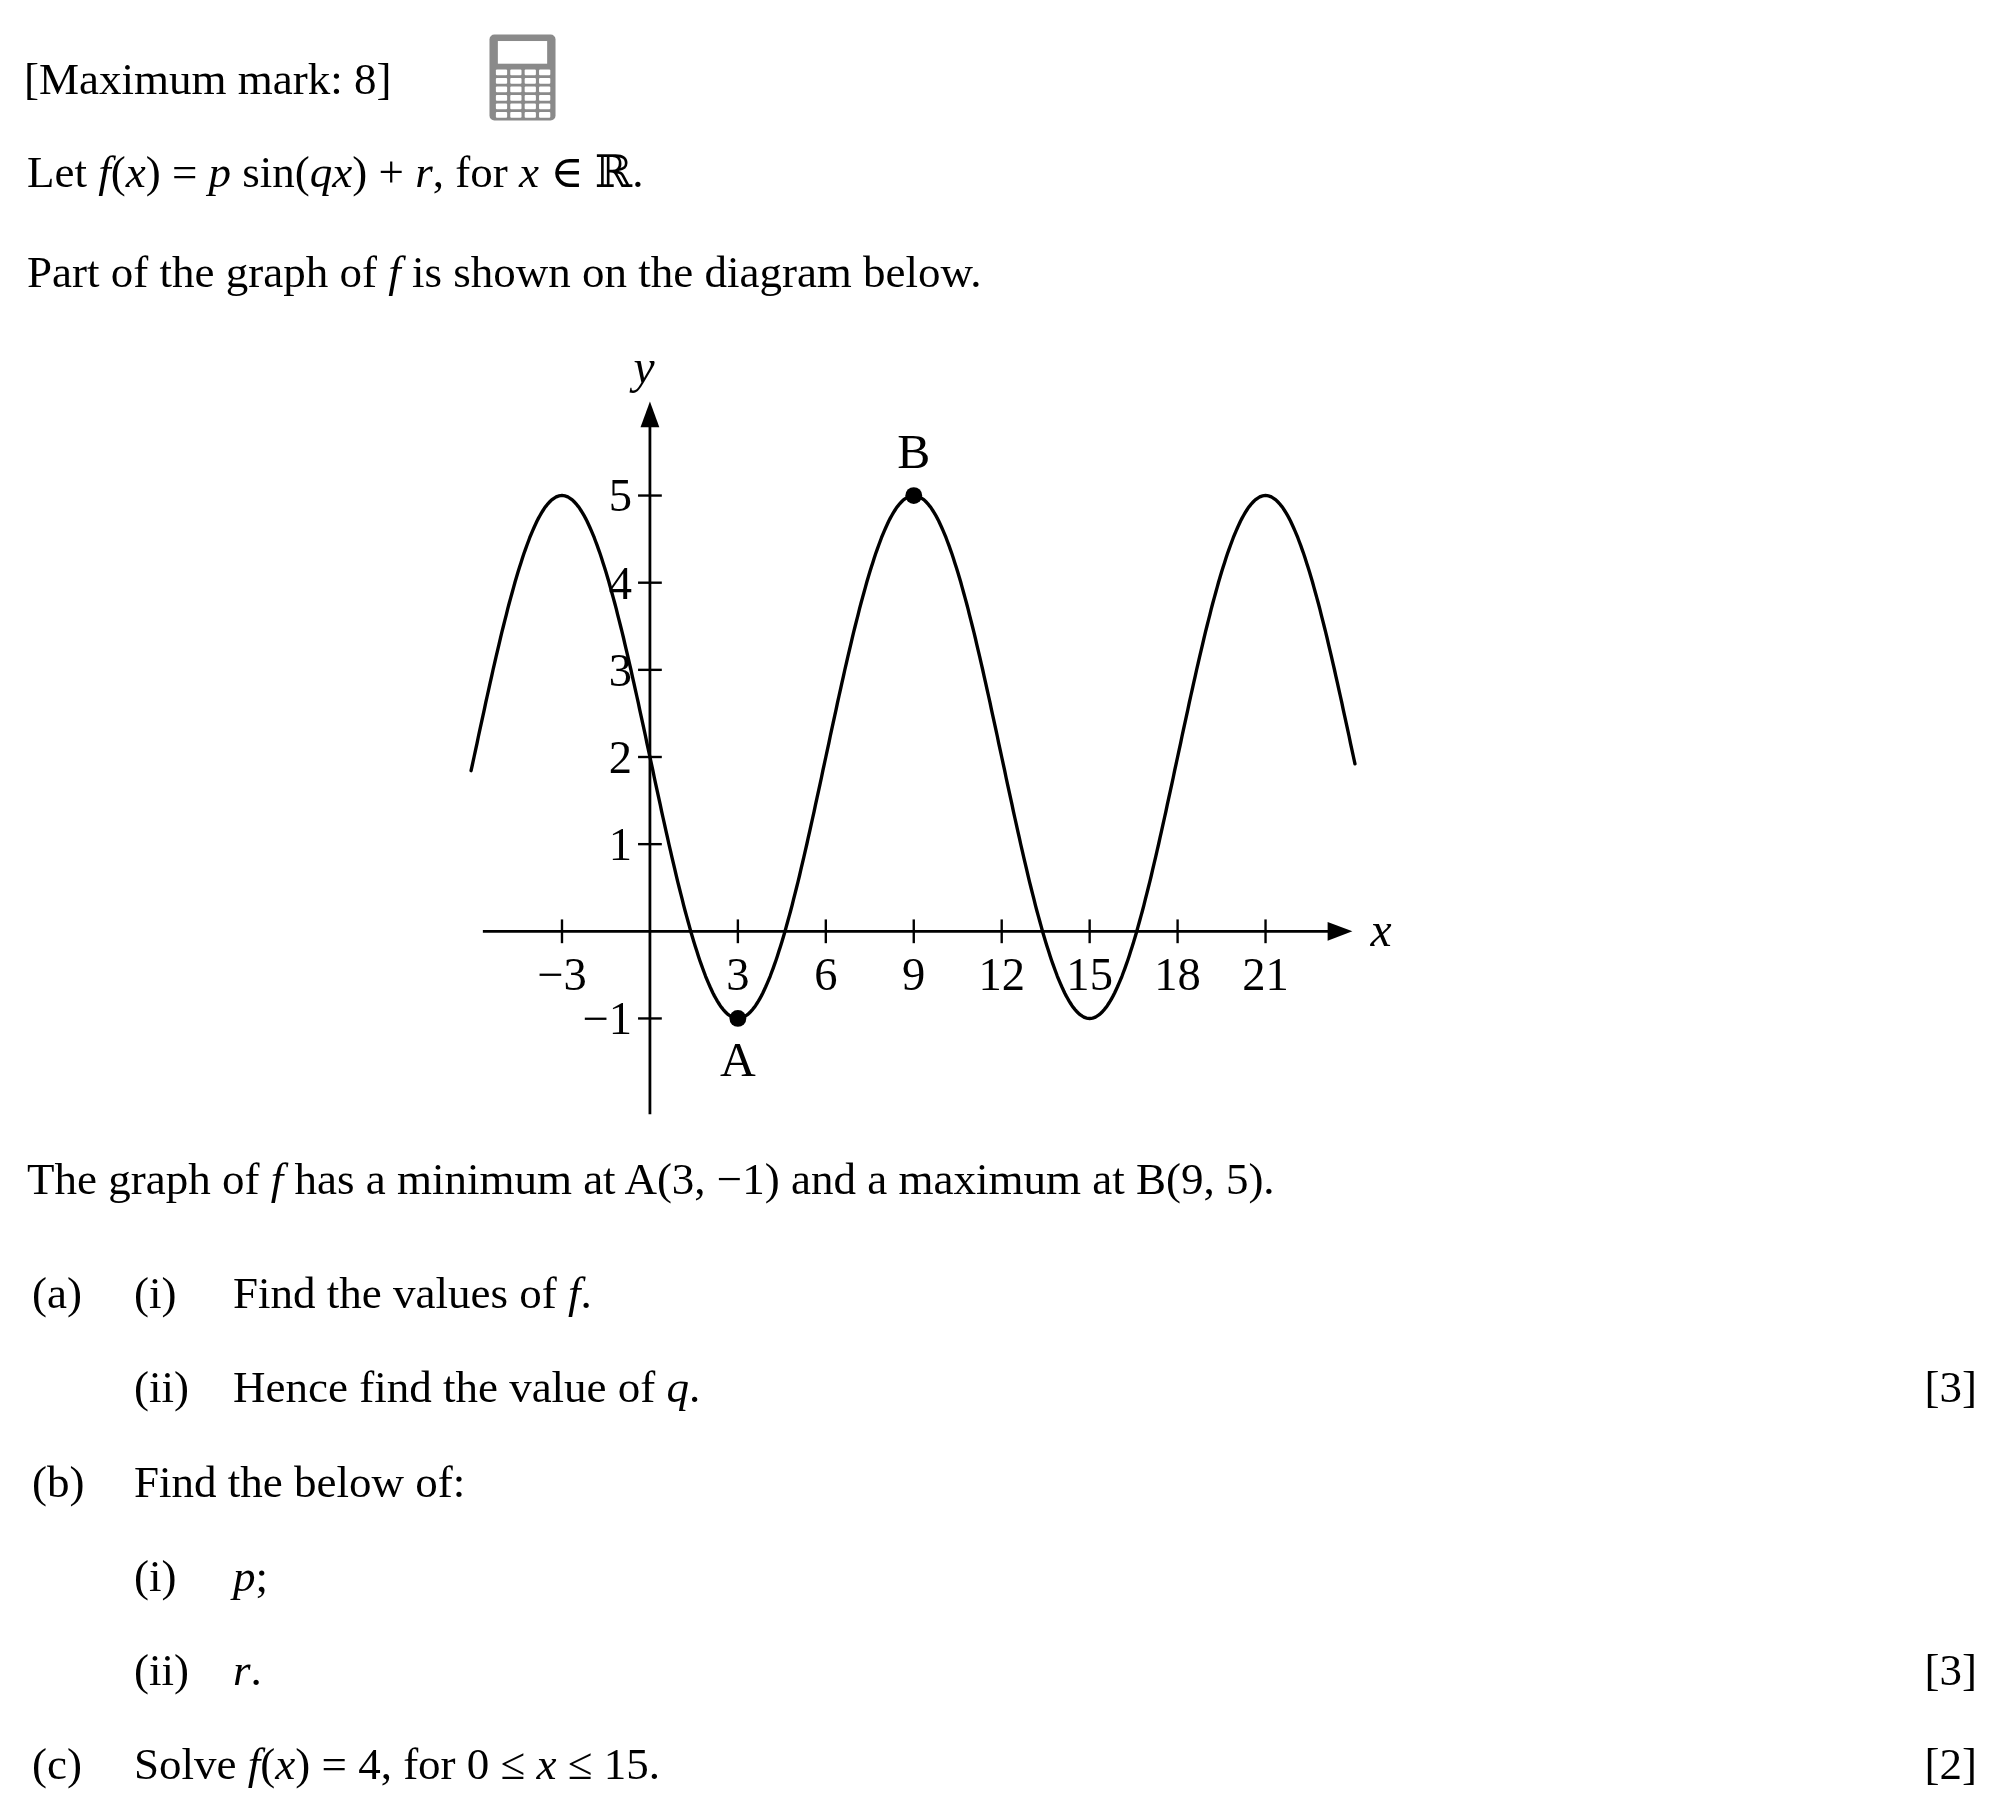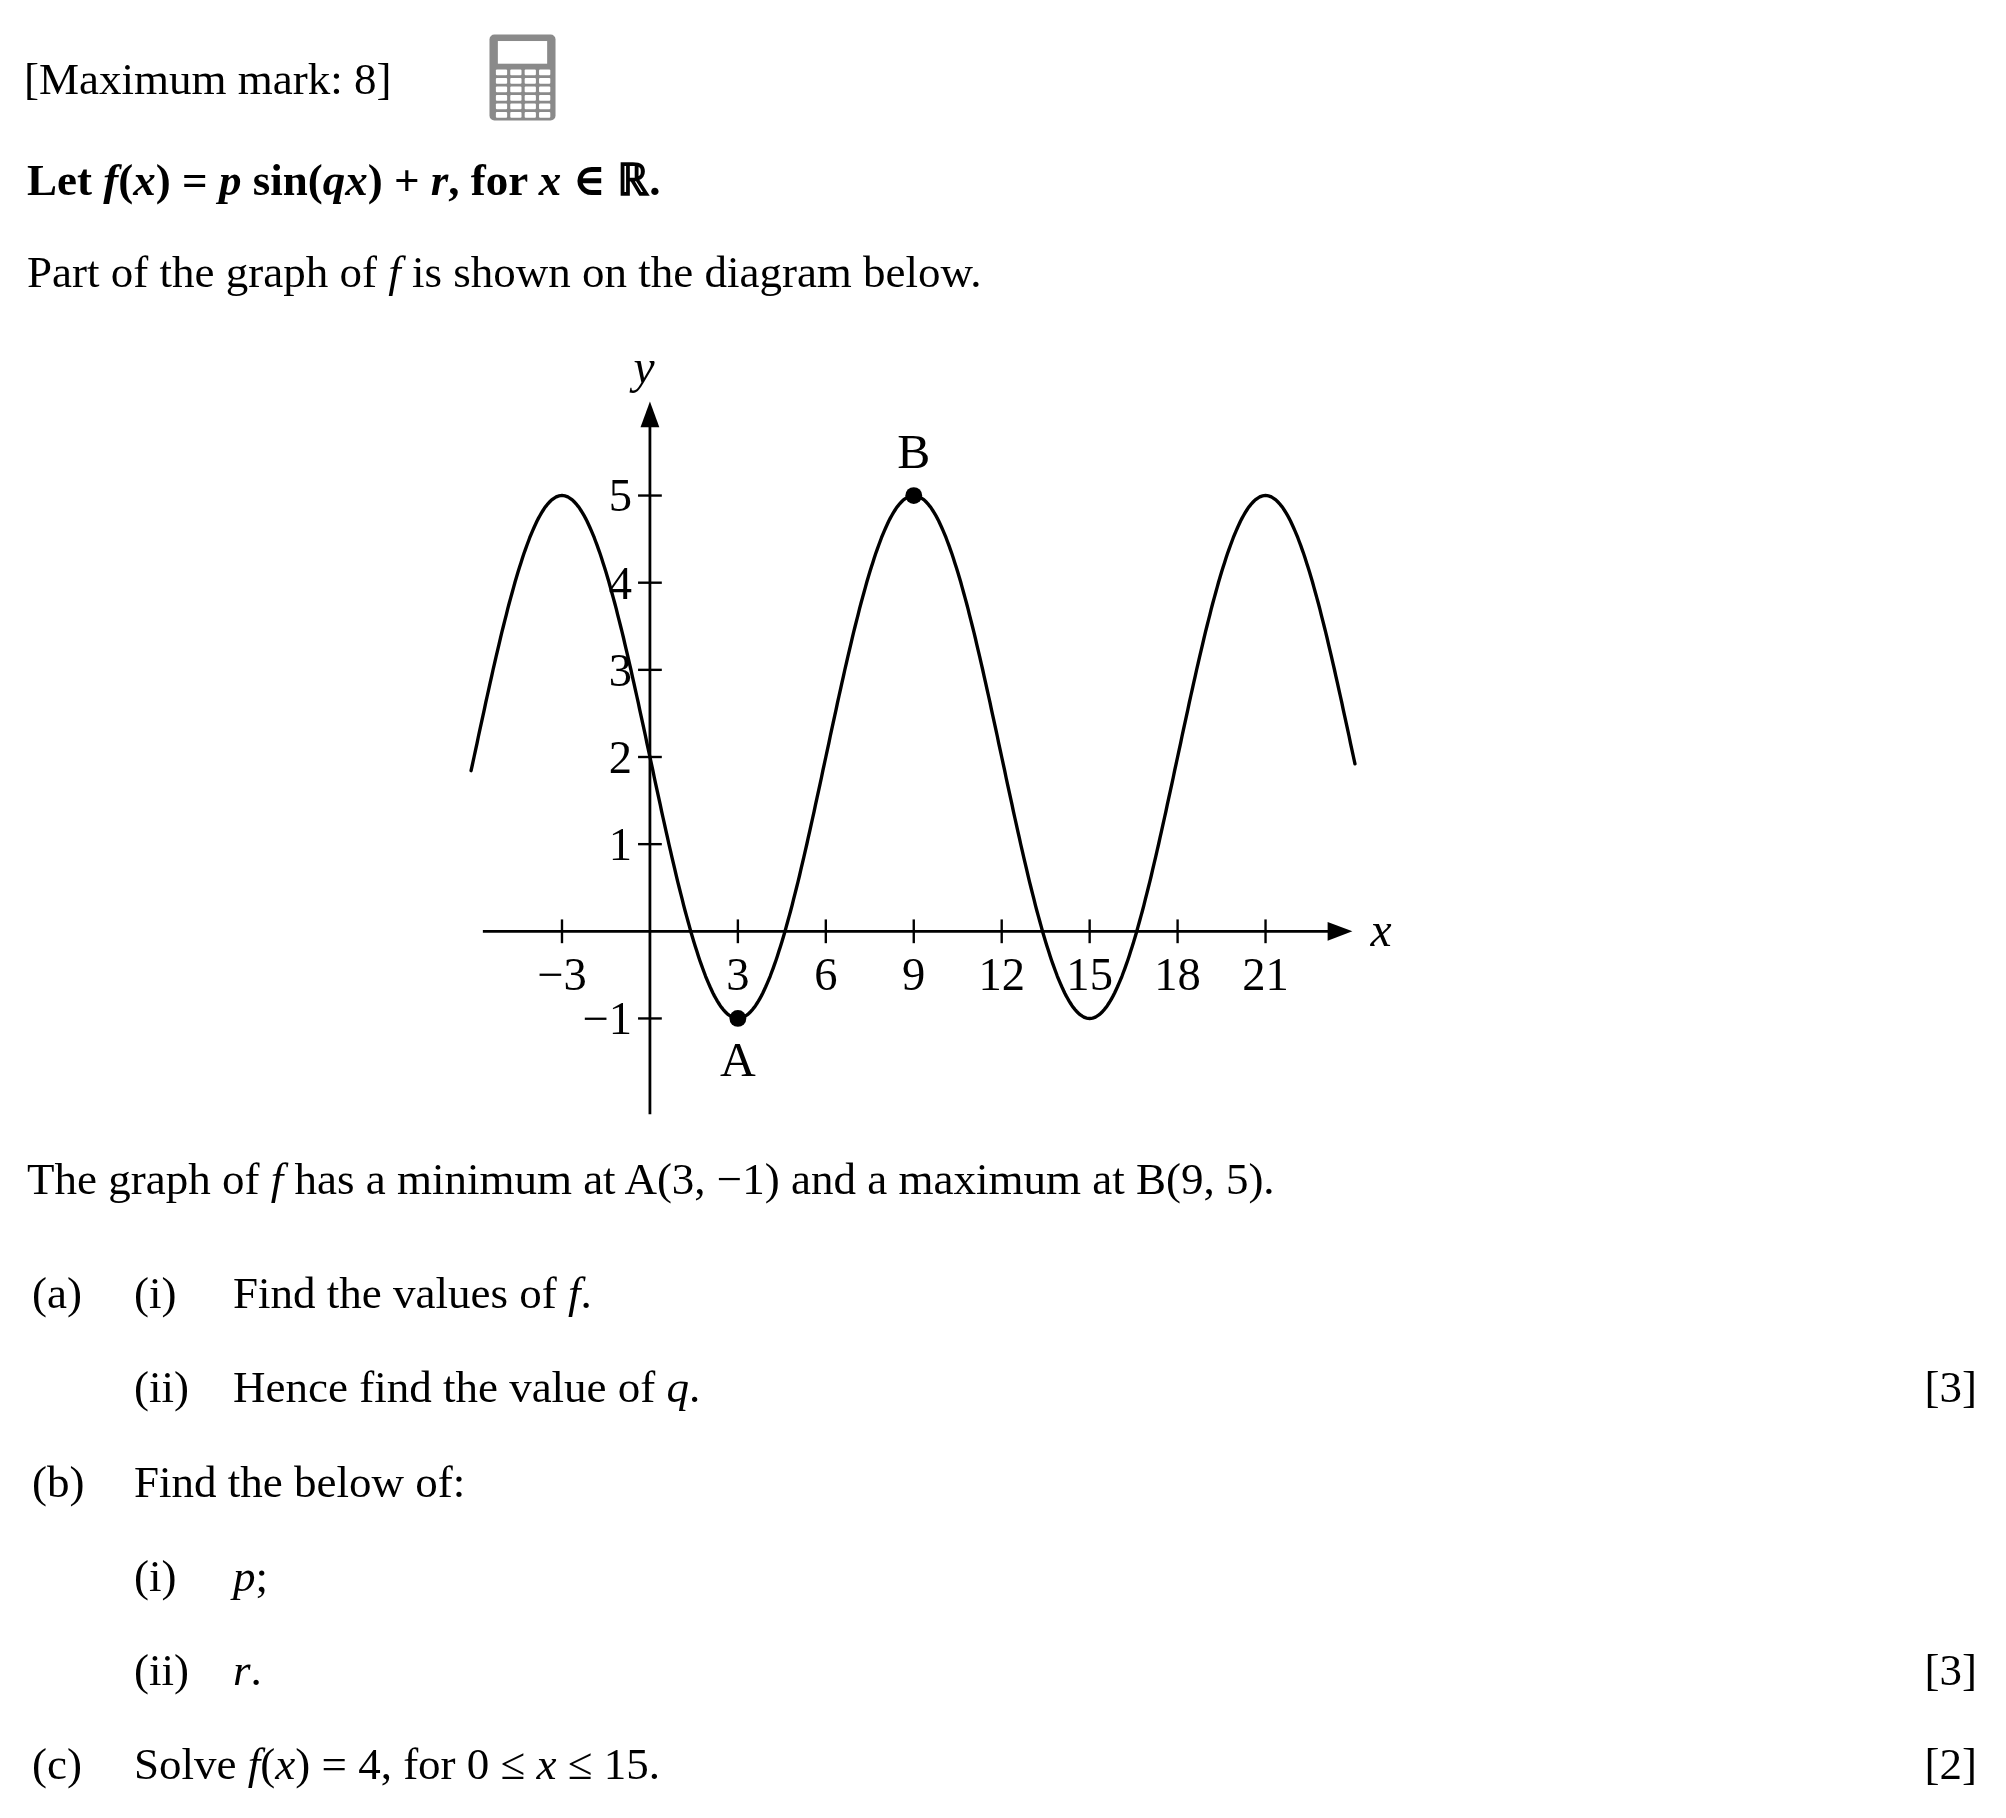--- a/index.html
+++ b/index.html
@@ -56,21 +56,21 @@
         <rect x="22.6" y="71.4" width="11.4" height="5.8" rx="1" fill="#ffffff"></rect>
         <rect x="37.2" y="71.4" width="11.4" height="5.8" rx="1" fill="#ffffff"></rect>
         <rect x="51.8" y="71.4" width="11.4" height="5.8" rx="1" fill="#ffffff"></rect>
         <rect x="8.0" y="80.0" width="11.4" height="5.8" rx="1" fill="#ffffff"></rect>
         <rect x="22.6" y="80.0" width="11.4" height="5.8" rx="1" fill="#ffffff"></rect>
         <rect x="37.2" y="80.0" width="11.4" height="5.8" rx="1" fill="#ffffff"></rect>
         <rect x="51.8" y="80.0" width="11.4" height="5.8" rx="1" fill="#ffffff"></rect>
       </g>
   </svg>
 
-  <div class="bodyline" style="left:27px;top:133px;font-weight:bold;"><span>Let </span><span class="it">f</span><span>(</span><span class="it">x</span><span>) = </span><span class="it">p</span><span> sin(</span><span class="it">qx</span><span>) + </span><span class="it">r</span><span>, for </span><span class="it">x</span><span> ∈ ℝ.</span></div>
+  <div class="bodyline" style="left:27px;top:125px;"><span>Let </span><span class="it">f</span><span>(</span><span class="it">x</span><span>) = </span><span class="it">p</span><span> sin(</span><span class="it">qx</span><span>) + </span><span class="it">r</span><span>, for </span><span class="it">x</span><span> ∈ ℝ.</span></div>
   <div class="bodyline" style="left:27px;top:225px;"><span>Part of the graph of </span><span class="it">f</span><span> is shown on the diagram below.</span></div>
 
   <svg id="graph" width="1030" height="822" viewBox="0 0 1040 830">
       <line x1="47.3" y1="591" x2="901.3" y2="591" stroke="#000" stroke-width="2.8"></line>
       <polygon points="900.3,581.5 900.3,600.5 925.3,591" fill="#000"></polygon>
       <text x="954.3" y="606" font-size="48" font-style="italic" text-anchor="middle">x</text>
       <line x1="216" y1="775.8" x2="216" y2="80" stroke="#000" stroke-width="2.8"></line>
       <polygon points="206.5,82 225.5,82 216,56" fill="#000"></polygon>
       <text x="210" y="37" font-size="48" font-style="italic" text-anchor="middle">y</text>
       <line x1="127.2" y1="579" x2="127.2" y2="603" stroke="#000" stroke-width="2.4"></line>

